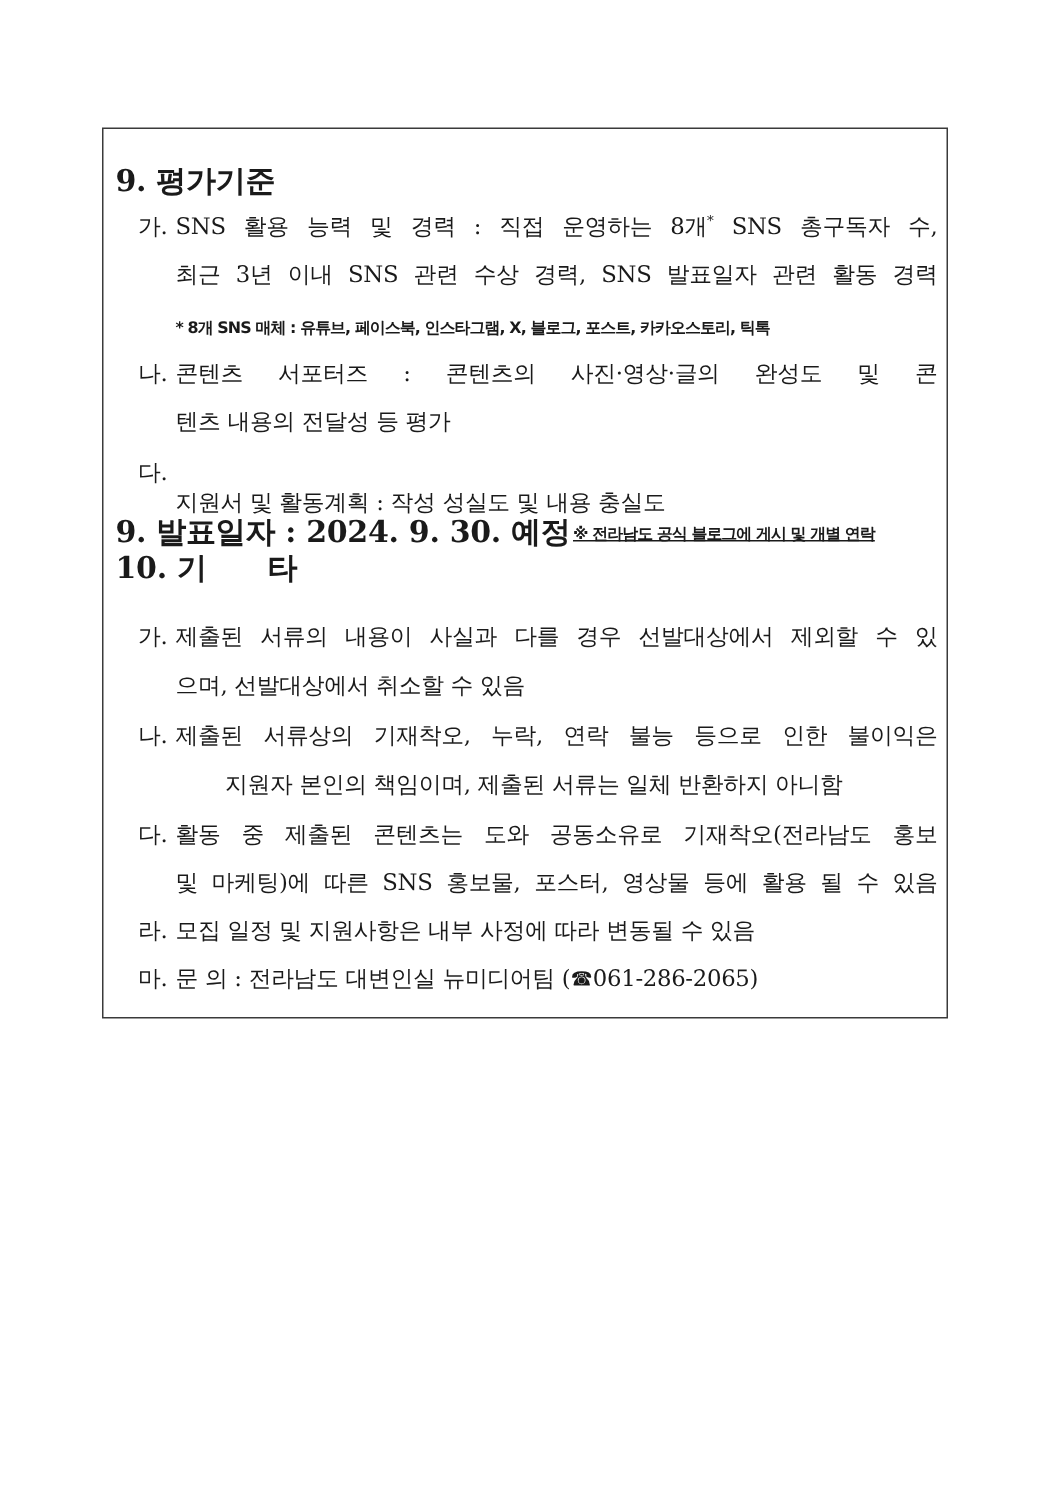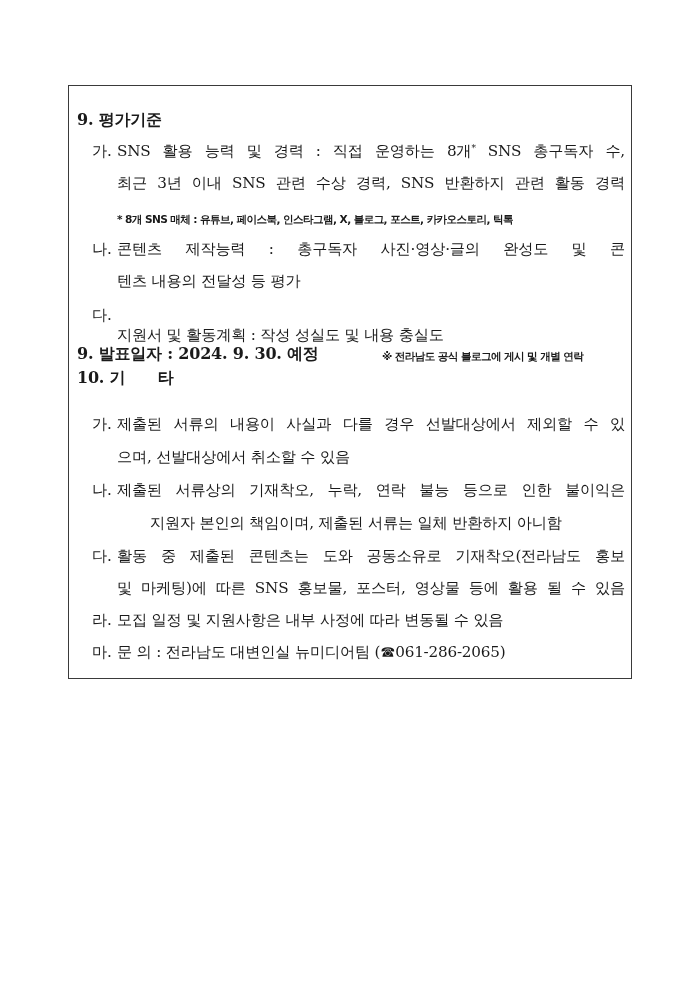--- a/index.html
+++ b/index.html
@@ -1,47 +1,47 @@
 <!DOCTYPE html>
 <html><head>
 <meta charset="utf-8">
 <style>
   html, body { margin:0; padding:0; background:#ffffff; }
   body { width:700px; height:990px; position:relative; overflow:hidden;
          font-family: "DejaVu Serif", "Liberation Serif", serif; color:#1a1a1a; }
   .box { position:absolute; left:68px; top:85px; width:564px; height:594px;
          border:1.3px solid #3a3a3a; box-sizing:border-box; }
   .ln { position:absolute; white-space:nowrap; font-size:15.2px; line-height:20px; letter-spacing:-0.2px; }
-  .h { font-weight:bold; font-size:16px; }
+  .h { font-weight:bold; font-size:20px; }
   .note { font-family:"DejaVu Sans","Liberation Sans",sans-serif; font-size:10.6px; font-weight:bold; letter-spacing:-0.6px; }
   .just { text-align:justify; text-align-last:justify; }
   .sup { font-size:9px; vertical-align:top; position:relative; top:-3px; }
 </style>
 </head>
 <body>
 
 <div class="box"></div>
 
 <div class="ln h" style="left:77px;top:110px;">9. 평가기준</div>
 
 <div class="ln" style="left:92px;top:141px;">가.</div>
 <div class="ln just" style="left:117px;top:141px;width:508px;"><span>SNS 활용 능력 및 경력 : 직접 운영하는 8개</span><span class="sup">*</span><span> SNS 총구독자 수,</span></div>
-<div class="ln just" style="left:117px;top:173px;width:508px;">최근 3년 이내 SNS 관련 수상 경력, SNS 반환하지 관련 활동 경력</div>
+<div class="ln just" style="left:117px;top:173px;width:508px;">최근 3년 이내 SNS 관련 수상 경력, SNS 발표일자 관련 활동 경력</div>
 
 <div class="ln note" style="left:117px;top:209px;">* 8개 SNS 매체 : 유튜브, 페이스북, 인스타그램, X, 블로그, 포스트, 카카오스토리, 틱톡</div>
 
 <div class="ln" style="left:92px;top:239px;">나.</div>
-<div class="ln just" style="left:117px;top:239px;width:508px;">콘텐츠 제작능력 : 총구독자 사진·영상·글의 완성도 및 콘</div>
+<div class="ln just" style="left:117px;top:239px;width:508px;">콘텐츠 서포터즈 : 콘텐츠의 사진·영상·글의 완성도 및 콘</div>
 <div class="ln" style="left:117px;top:271px;">텐츠 내용의 전달성 등 평가</div>
 
 <div class="ln" style="left:92px;top:305px;">다.</div>
 <div class="ln" style="left:117px;top:305px;margin-top:20px;">지원서 및 활동계획 : 작성 성실도 및 내용 충실도</div>
 
 <div class="ln h" style="left:77px;top:344px;">9. 발표일자 : 2024. 9. 30. 예정</div>
-<div class="ln note" style="left:382px;top:346px;">※ 전라남도 공식 블로그에 게시 및 개별 연락</div>
+<div class="ln note" style="left:382px;top:346px;text-decoration:underline;">※ 전라남도 공식 블로그에 게시 및 개별 연락</div>
 
 <div class="ln h" style="left:77px;top:368px;white-space:pre;">10. 기      타</div>
 
 <div class="ln" style="left:92px;top:414px;">가.</div>
 <div class="ln just" style="left:117px;top:414px;width:508px;">제출된 서류의 내용이 사실과 다를 경우 선발대상에서 제외할 수 있</div>
 <div class="ln" style="left:117px;top:447px;">으며, 선발대상에서 취소할 수 있음</div>
 
 <div class="ln" style="left:92px;top:480px;">나.</div>
 <div class="ln just" style="left:117px;top:480px;width:508px;">제출된 서류상의 기재착오, 누락, 연락 불능 등으로 인한 불이익은</div>
 <div class="ln" style="left:117px;top:513px;margin-left:33px;">지원자 본인의 책임이며, 제출된 서류는 일체 반환하지 아니함</div>

